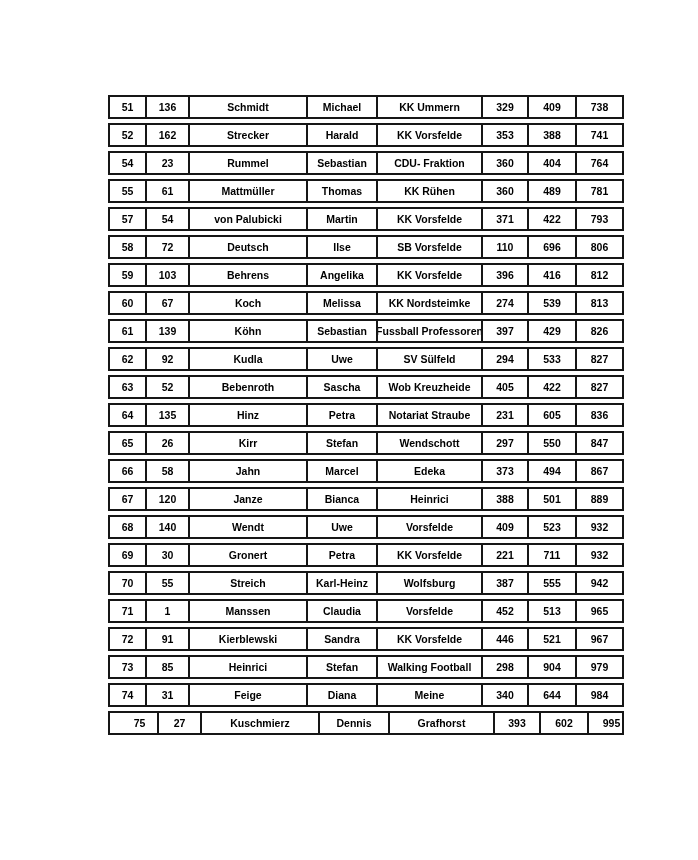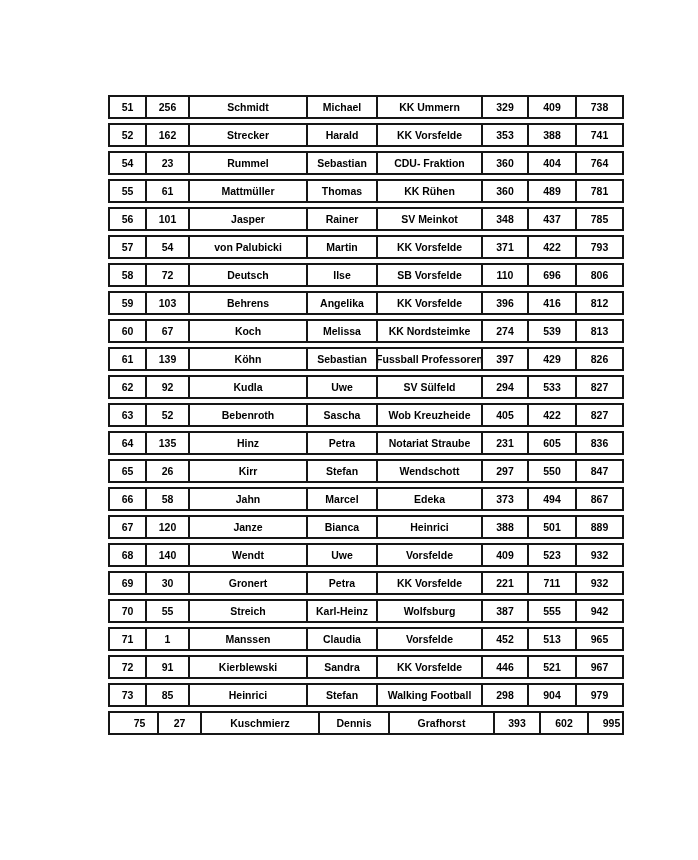--- a/index.html
+++ b/index.html
@@ -48,21 +48,21 @@
   .cell:last-child { border-right: none; }
 </style>
 </head>
 <body>
 
 <div class="page">
   <div class="results-table">
 
       <div class="row">
         <div class="cell">51</div>
-        <div class="cell">256</div>
+        <div class="cell">136</div>
         <div class="cell">Schmidt</div>
         <div class="cell">Michael</div>
         <div class="cell">KK Ummern</div>
         <div class="cell">329</div>
         <div class="cell">409</div>
         <div class="cell">738</div>
       </div>
 
       <div class="row">
         <div class="cell">52</div>
@@ -91,30 +91,20 @@
         <div class="cell">55</div>
         <div class="cell">61</div>
         <div class="cell">Mattmüller</div>
         <div class="cell">Thomas</div>
         <div class="cell">KK Rühen</div>
         <div class="cell">360</div>
         <div class="cell">489</div>
         <div class="cell">781</div>
       </div>
 
-      <div class="row">
-        <div class="cell">56</div>
-        <div class="cell">101</div>
-        <div class="cell">Jasper</div>
-        <div class="cell">Rainer</div>
-        <div class="cell">SV Meinkot</div>
-        <div class="cell">348</div>
-        <div class="cell">437</div>
-        <div class="cell">785</div>
-      </div>
 
       <div class="row">
         <div class="cell">57</div>
         <div class="cell">54</div>
         <div class="cell">von Palubicki</div>
         <div class="cell">Martin</div>
         <div class="cell">KK Vorsfelde</div>
         <div class="cell">371</div>
         <div class="cell">422</div>
         <div class="cell">793</div>
@@ -289,20 +279,30 @@
         <div class="cell">73</div>
         <div class="cell">85</div>
         <div class="cell">Heinrici</div>
         <div class="cell">Stefan</div>
         <div class="cell">Walking Football</div>
         <div class="cell">298</div>
         <div class="cell">904</div>
         <div class="cell">979</div>
       </div>
 
+      <div class="row">
+        <div class="cell">74</div>
+        <div class="cell">31</div>
+        <div class="cell">Feige</div>
+        <div class="cell">Diana</div>
+        <div class="cell">Meine</div>
+        <div class="cell">340</div>
+        <div class="cell">644</div>
+        <div class="cell">984</div>
+      </div>
 
       <div class="row">
         <div class="cell">75</div>
         <div class="cell">27</div>
         <div class="cell">Kuschmierz</div>
         <div class="cell">Dennis</div>
         <div class="cell">Grafhorst</div>
         <div class="cell">393</div>
         <div class="cell">602</div>
         <div class="cell">995</div>

